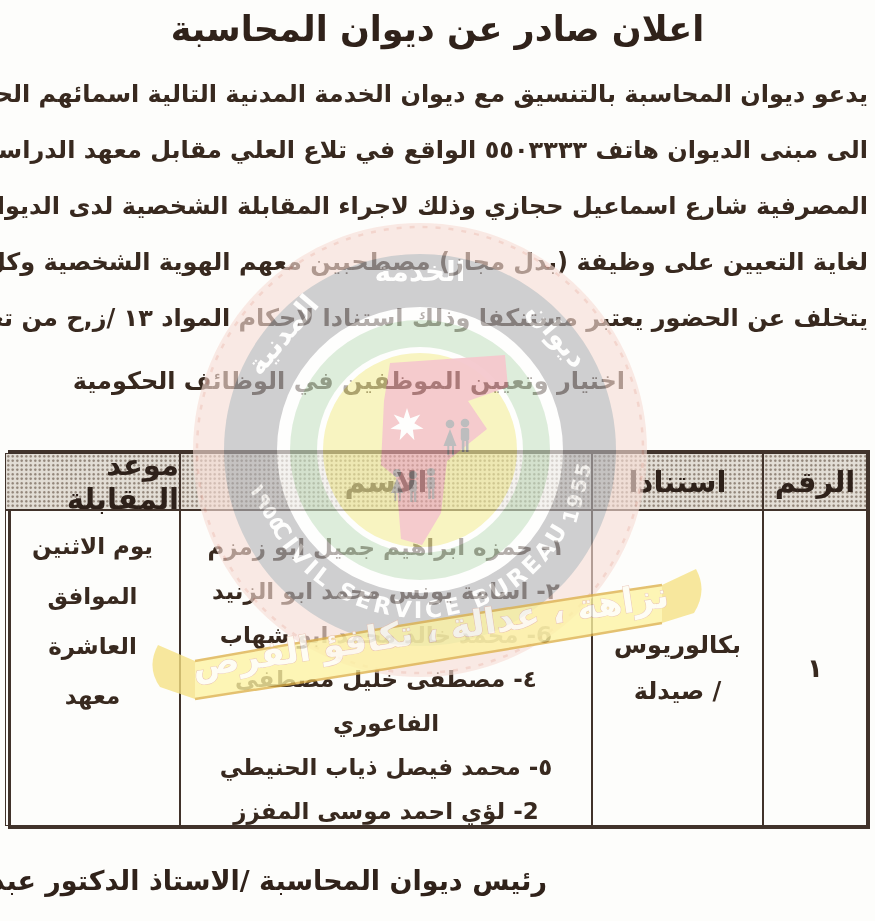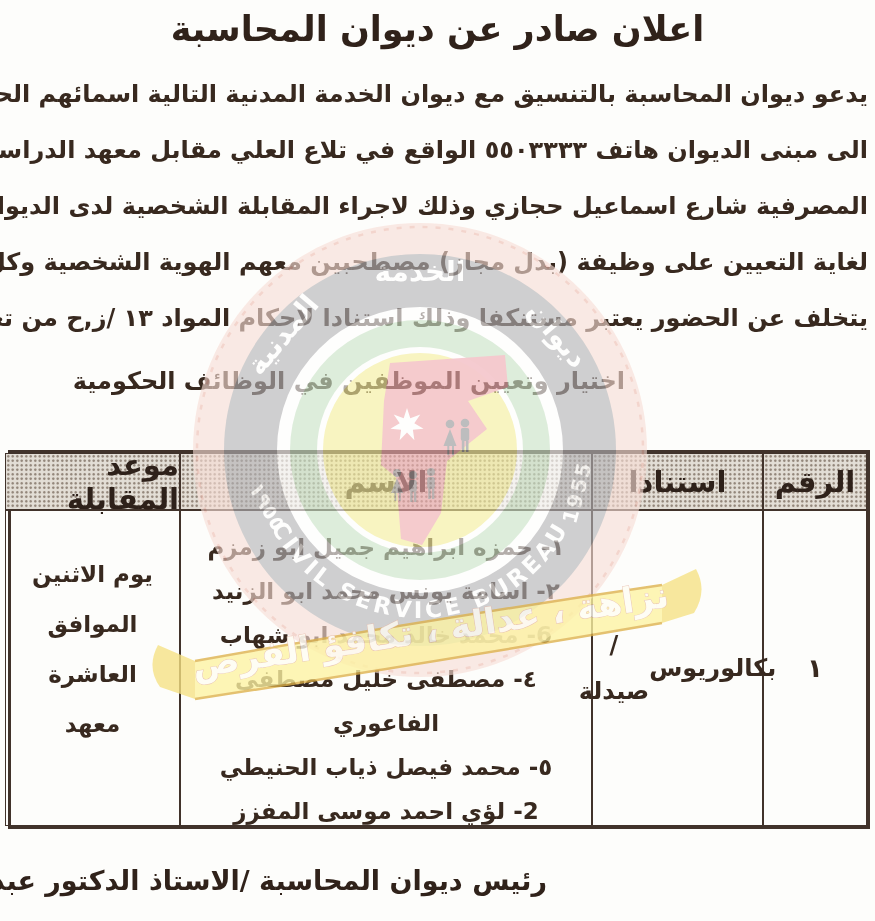--- a/index.html
+++ b/index.html
@@ -33,26 +33,26 @@
   .cell{ border:1.5px solid #41332b; box-sizing:border-box; }
   .hcell{
     display:flex; align-items:center; justify-content:center;
     font-size:29px; color:#2e211a;
     background-color:#e3ded6;
     background-image:radial-gradient(#8f8276 1px, rgba(0,0,0,0) 1.4px);
     background-size:4.5px 4.5px;
   }
   .cell-number{ display:flex; align-items:center; justify-content:center; font-size:26px; }
   .cell-job{
-    display:flex; flex-direction:row; align-items:center; justify-content:center;
+    display:flex; flex-direction:column; align-items:center; justify-content:center;
     font-size:24px; line-height:46px; text-align:center;
   }
   .cell-names{ padding-top:14px; font-size:23px; text-align:center; }
   .cell-names .name-line{ line-height:44px; max-width:372px; margin:0 auto; }
-  .cell-interview{ padding-top:38px; font-size:23px; text-align:center; }
+  .cell-interview{ padding-top:10px; font-size:23px; text-align:center; }
   .cell-interview .iv-line{ line-height:50px; }
   
   .doc-footer{
     position:absolute; top:858px; right:328px; font-size:27px; line-height:46px;
     white-space:nowrap; color:#30221a;
   }
   
   .stamp-layer{ position:absolute; left:185px; top:215px; width:470px; height:470px; z-index:5; opacity:.62; pointer-events:none; }
   .ribbon-layer{ position:absolute; left:140px; top:543px; width:580px; height:160px; z-index:6; opacity:.78; pointer-events:none; }
   .content-layer{ position:relative; z-index:1; }

